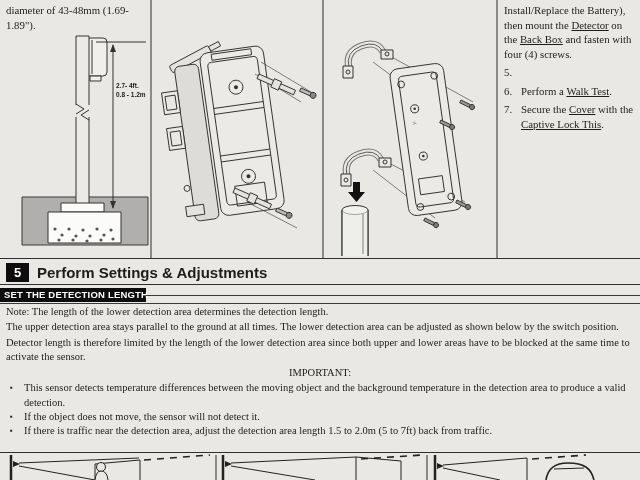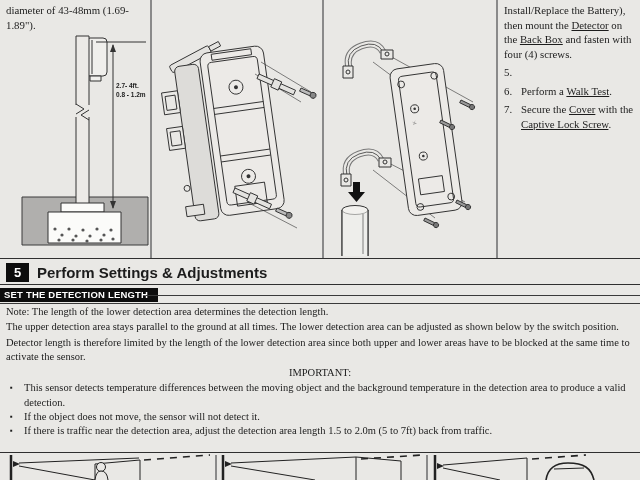--- a/index.html
+++ b/index.html
@@ -23,21 +23,21 @@
   .sec-num{
     position:absolute;left:6px;top:263px;width:23px;height:19px;background:#0d0d0d;
     color:#fff;font-family:"Liberation Sans",sans-serif;font-weight:bold;font-size:13px;
     display:flex;align-items:center;justify-content:center;
   }
   .sec-title{
     position:absolute;left:37px;top:263px;
     font-family:"Liberation Sans",sans-serif;font-weight:bold;font-size:15px;line-height:19px;
   }
   .black-bar{
-    position:absolute;left:0;top:288px;width:158px;height:14px;background:#0d0d0d;
+    position:absolute;left:0;top:288px;width:146px;height:14px;background:#0d0d0d;
     color:#fff;font-family:"Liberation Sans",sans-serif;font-weight:bold;font-size:9.5px;
     line-height:14px;padding-left:4px;box-sizing:border-box;letter-spacing:0.2px;
     white-space:nowrap;
   }
   .bar-tail{position:absolute;left:146px;top:295px;width:494px;height:1px;background:#3a3a3a;}
   
   .bodytext{position:absolute;left:6px;top:305px;width:628px;font-size:10.5px;line-height:14.3px;}
   .bodytext p{margin:0 0 1px 0;}
   .note,.important{font-weight:normal;}
   .important{margin-top:2px !important;text-align:center;}
@@ -232,21 +232,21 @@
     <p class="col4-intro"><span>Install/Replace the Battery), then mount the </span><span class="u">Detector</span><span> on the </span><span class="u">Back Box</span><span> and fasten with four (4) screws.</span></p>
     <div class="li">
       <span class="num">5.</span>
     </div>
     <div class="li">
       <span class="num">6.</span>
       <span class="li-text"><span>Perform a </span><span class="u">Walk Test</span><span>.</span></span>
     </div>
     <div class="li">
       <span class="num">7.</span>
-      <span class="li-text"><span>Secure the </span><span class="u">Cover</span><span> with the </span><span class="u">Captive Lock Screw</span><span>.</span></span>
+      <span class="li-text"><span>Secure the </span><span class="u">Cover</span><span> with the </span><span class="u">Captive Lock This</span><span>.</span></span>
     </div>
   </div>
 </div>
 
 <div class="hrule" style="top:258px;"></div>
 <div class="sec-num">5</div>
 <div class="sec-title">Perform Settings &amp; Adjustments</div>
 <div class="hrule" style="top:284px;"></div>
 <div class="black-bar">SET THE DETECTION LENGTH</div>
 <div class="bar-tail"></div>

